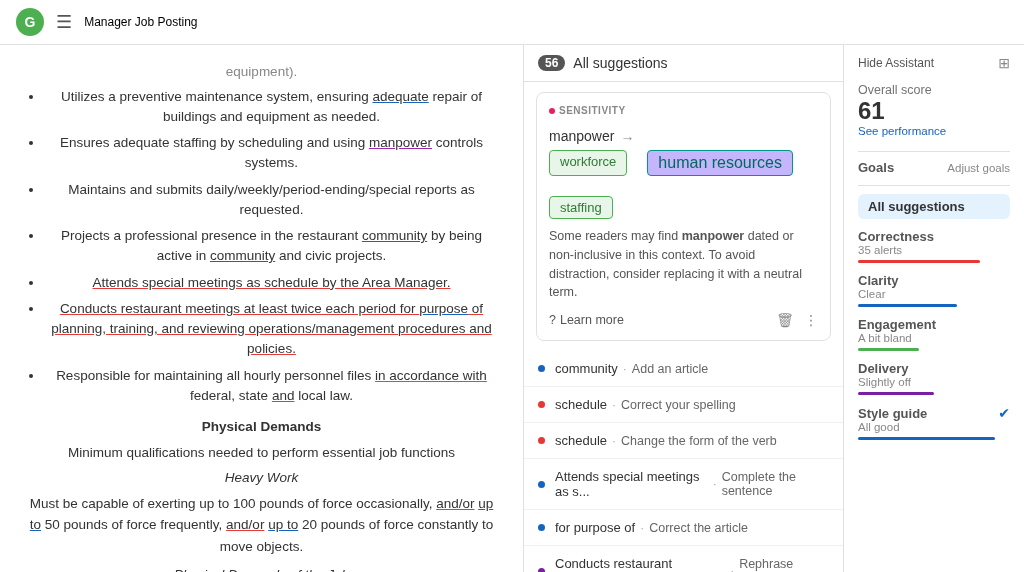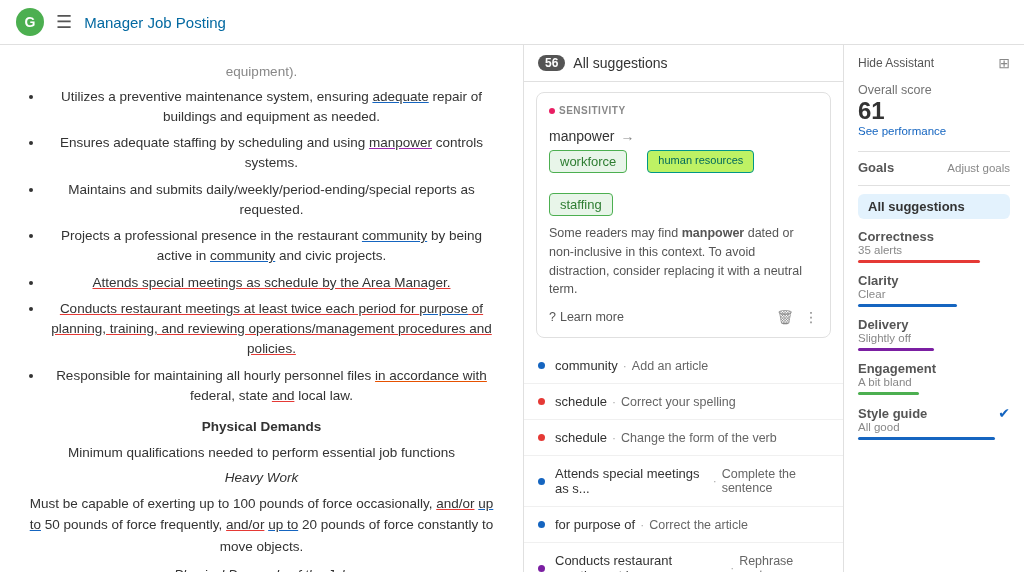--- a/index.html
+++ b/index.html
@@ -2,21 +2,21 @@
 <html><head>
   <meta charset="utf-8">
   <style>
     * { box-sizing: border-box; margin: 0; padding: 0; }
     body { font-family: -apple-system, BlinkMacSystemFont, 'Segoe UI', Arial, sans-serif; font-size: 14px; color: #333; background: #fff; display: flex; flex-direction: column; height: 572px; overflow: hidden; }
 
     
     .header { display: flex; align-items: center; padding: 8px 16px; border-bottom: 1px solid #e0e0e0; background: #fff; gap: 12px; min-height: 44px; }
     .header-logo { width: 28px; height: 28px; background: #4CAF50; border-radius: 50%; display: flex; align-items: center; justify-content: center; color: white; font-weight: bold; font-size: 14px; }
     .header-menu { font-size: 18px; cursor: pointer; color: #555; }
-    .header-title { font-size: 15px; font-weight: 500; color: #0369a1; text-align: center; }
+    .header-title { font-size: 12px; font-weight: 500; color: #000000; text-align: center; }
 
     
     .main { display: flex; flex: 1; overflow: hidden; }
 
     
     .doc-panel { flex: 1; overflow-y: auto; padding: 16px 24px; border-right: 1px solid #e0e0e0; text-align: center; }
     .doc-panel ul { padding-left: 20px; }
     .doc-panel li { margin-bottom: 6px; line-height: 1.5; font-size: 13.5px; }
     .doc-panel p { line-height: 1.6; font-size: 13.5px; margin-bottom: 4px; }
     .doc-panel .italic { font-style: italic; }
@@ -36,21 +36,21 @@
 
     
     .sensitivity-card { margin: 10px 12px; border: 1px solid #e0e0e0; border-radius: 8px; padding: 12px; background: #fff; }
     .sensitivity-label { font-size: 10px; font-weight: 600; color: #888; letter-spacing: 0.5px; margin-bottom: 8px; display: flex; align-items: center; gap: 4px; }
     .sensitivity-dot { width: 6px; height: 6px; background: #e91e63; border-radius: 50%; }
     .word-replacement { display: flex; align-items: flex-start; gap: 6px; flex-wrap: wrap; margin-bottom: 8px; }
     .word-from { font-size: 14px; color: #333; font-weight: 500; padding-top: 4px; }
     .arrow { font-size: 14px; color: #888; padding-top: 4px; }
     .word-tags { display: flex; flex-wrap: wrap; gap: 20px; }
     .tag-green { background: #E8F5E9; border: 1.5px solid #4CAF50; color: #2E7D32; border-radius: 4px; padding: 3px 10px; font-size: 13px; font-weight: 500; cursor: pointer; }
-    .tag-teal { background: #bef264; border: 1.5px solid #009688; color: #00695C; border-radius: 4px; padding: 3px 10px; font-size: 11px; font-weight: 500; cursor: pointer; }
+    .tag-teal { background: #c4b5fd; border: 1.5px solid #009688; color: #00695C; border-radius: 4px; padding: 3px 10px; font-size: 16px; font-weight: 500; cursor: pointer; }
     .tag-green2 { background: #E8F5E9; border: 1.5px solid #4CAF50; color: #2E7D32; border-radius: 4px; padding: 3px 10px; font-size: 13px; font-weight: 500; cursor: pointer; }
     .sensitivity-desc { font-size: 12.5px; color: #555; line-height: 1.5; margin-bottom: 10px; }
     .card-actions { display: flex; align-items: center; gap: 8px; }
     .learn-more { display: flex; align-items: center; gap: 4px; font-size: 12.5px; color: #555; cursor: pointer; }
     .card-icons { display: flex; gap: 10px; margin-left: auto; color: #888; }
     .card-icon { cursor: pointer; font-size: 14px; }
 
     
     .suggestion-item { padding: 10px 14px; border-bottom: 1px solid #f0f0f0; display: flex; align-items: center; gap: 0; cursor: pointer; }
     .suggestion-dot { width: 7px; height: 7px; border-radius: 50%; margin-right: 10px; flex-shrink: 0; }
@@ -229,36 +229,36 @@
         <div class="metric-item">
     <div class="metric-header-row">
       <span class="metric-name">Clarity</span>
 
     </div>
     <div class="metric-sub">Clear</div>
     <div class="metric-bar" style="background:#1565C0;width:65%"></div>
   </div>
         <div class="metric-item">
     <div class="metric-header-row">
+      <span class="metric-name">Engagement</span>
+
+    </div>
+    <div class="metric-sub">A bit bland</div>
+    <div class="metric-bar" style="background:#4CAF50;width:40%"></div>
+  </div>
+        <div class="metric-item">
+    <div class="metric-header-row">
       <span class="metric-name">Delivery</span>
 
     </div>
     <div class="metric-sub">Slightly off</div>
     <div class="metric-bar" style="background:#7B1FA2;width:50%"></div>
   </div>
         <div class="metric-item">
     <div class="metric-header-row">
-      <span class="metric-name">Engagement</span>
-
-    </div>
-    <div class="metric-sub">A bit bland</div>
-    <div class="metric-bar" style="background:#4CAF50;width:40%"></div>
-  </div>
-        <div class="metric-item">
-    <div class="metric-header-row">
       <span class="metric-name">Style guide</span>
       <span class="checkmark">✔</span>
     </div>
     <div class="metric-sub">All good</div>
     <div class="metric-bar" style="background:#1565C0;width:90%"></div>
   </div>
       </div>
   </div>
 
 </div>

